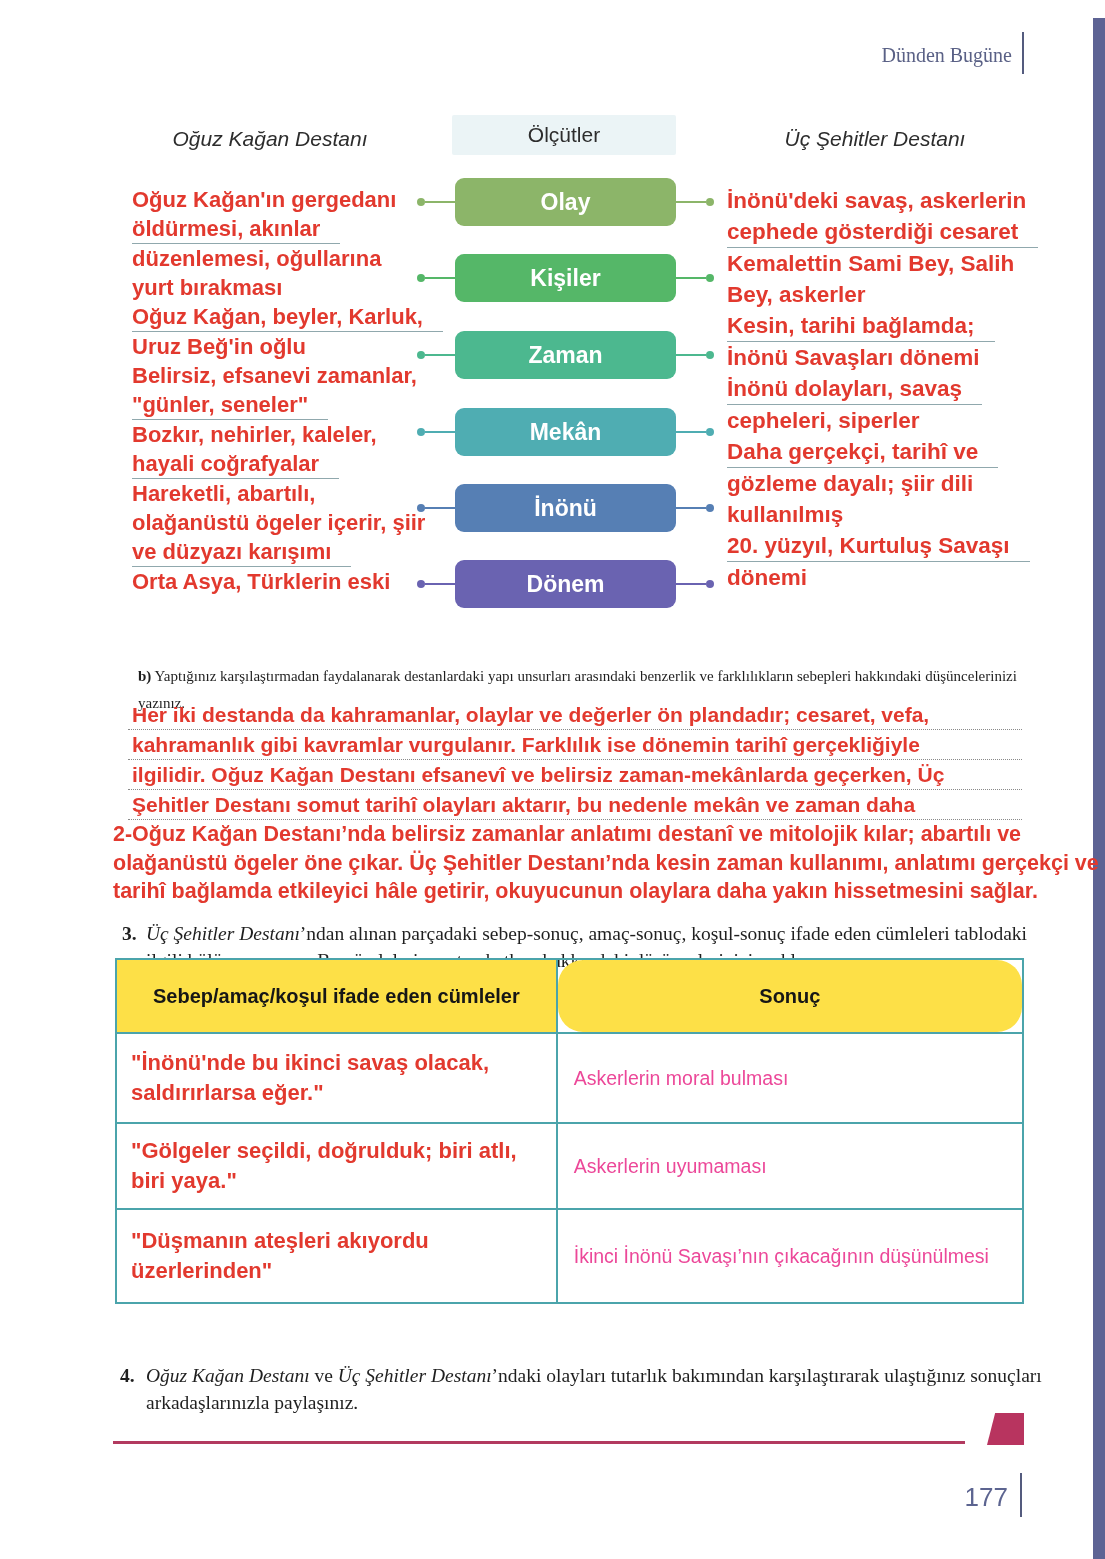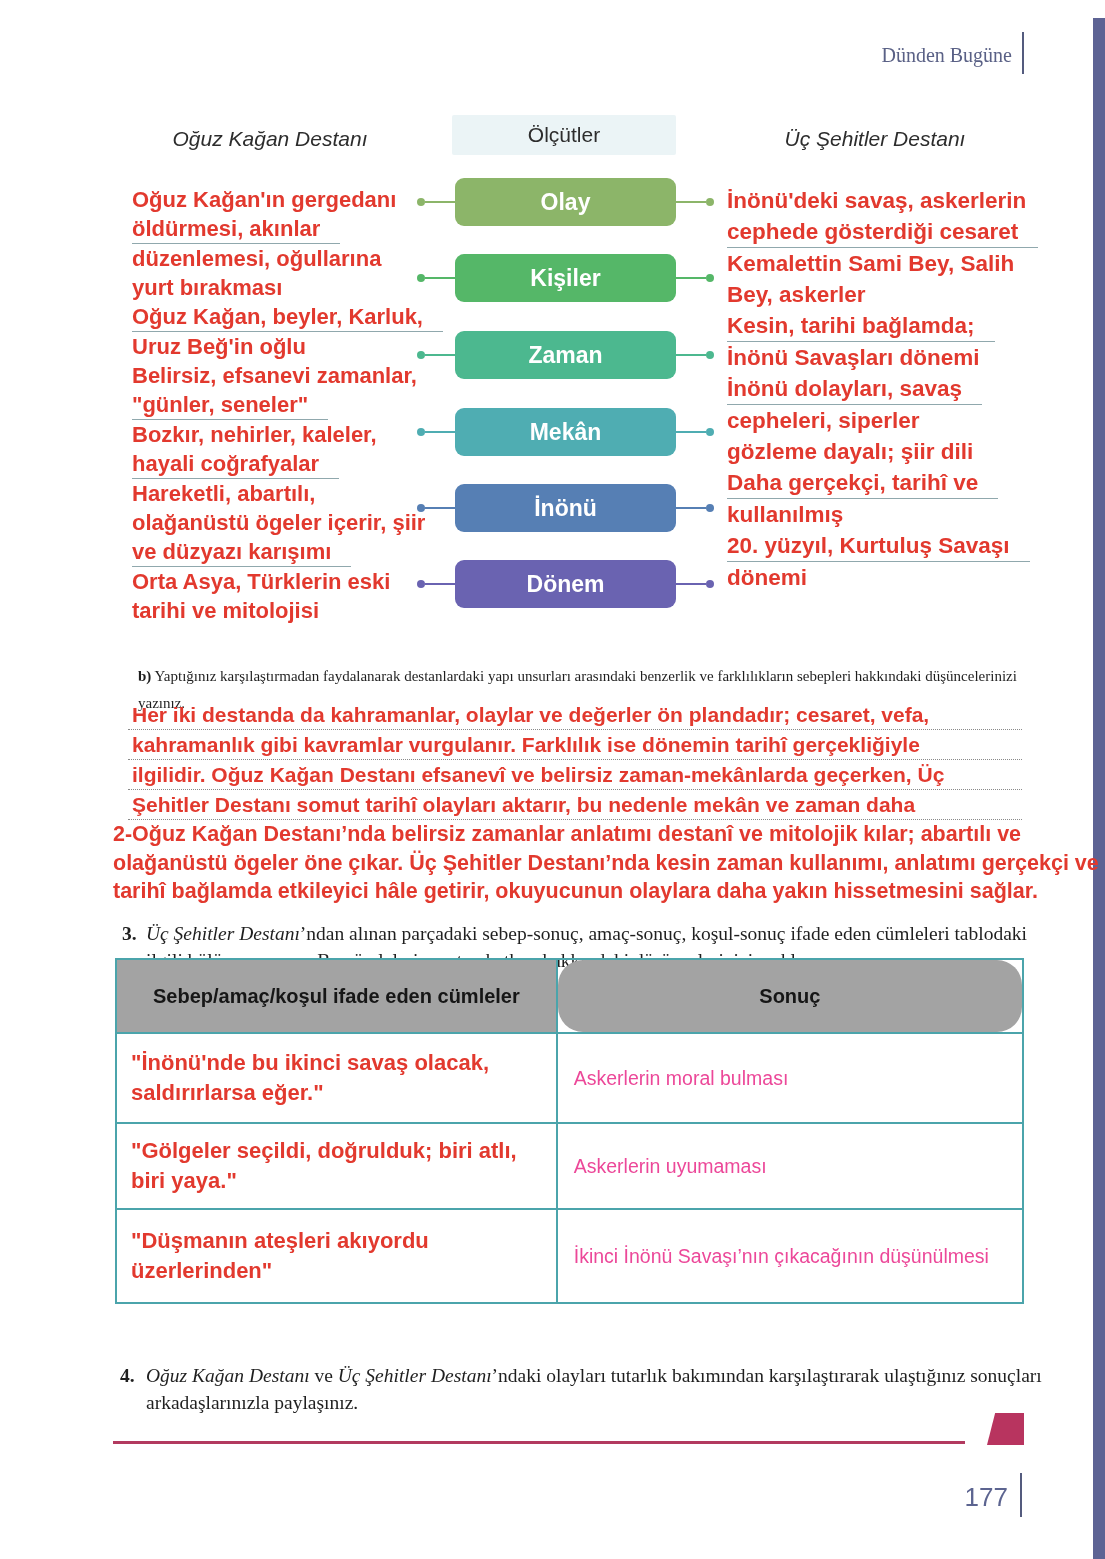--- a/index.html
+++ b/index.html
@@ -63,21 +63,21 @@
   .q-serif .qnum { position:absolute; left:0; top:0; font-weight:bold; }
   .q-serif i { font-style:italic; }
 
   
   .tbl { position:absolute; top:958px; left:115px; width:905px; border:2px solid #4ba4ab; }
   .trow { display:flex; border-top:2px solid #4ba4ab; }
   .trow:first-child { border-top:none; }
   .tcell { box-sizing:border-box; }
   .tcell.c1 { width:48.7%; border-right:2px solid #4ba4ab; }
   .tcell.c2 { width:51.3%;border-radius:25px; }
-  .thead .tcell { background:#a3a3a3; height:72px; display:flex; align-items:center; justify-content:center;
+  .thead .tcell { background:#fde047; height:72px; display:flex; align-items:center; justify-content:center;
     font-weight:bold; font-size:20px; color:#161616; }
   .tbody .tcell { display:flex; align-items:center; background:#fff; }
   .tbody .c1 { color:#e2392e; font-weight:bold; font-size:22px; line-height:30px; padding:10px 14px; }
   .tbody .c2 { font-size:19.5px; color:#ec4899; padding:10px 16px; }
   .trow.r1 .tcell { min-height:88px; }
   .trow.r2 .tcell { min-height:84px; }
   .trow.r3 .tcell { min-height:92px; }
 
   
   .footer-line { position:absolute; top:1441px; left:113px; width:852px; height:3px; background:#b23a5f; }
@@ -141,34 +141,33 @@
       <span class="ln rule">Oğuz Kağan, beyler, Karluk,</span>
       <span class="ln">Uruz Beğ'in oğlu</span>
       <span class="ln">Belirsiz, efsanevi zamanlar,</span>
       <span class="ln rule">"günler, seneler"</span>
       <span class="ln">Bozkır, nehirler, kaleler,</span>
       <span class="ln rule">hayali coğrafyalar</span>
       <span class="ln">Hareketli, abartılı,</span>
       <span class="ln">olağanüstü ögeler içerir, şiir</span>
       <span class="ln rule">ve düzyazı karışımı</span>
       <span class="ln">Orta Asya, Türklerin eski</span>
-      <span class="ln">tarihi ve mitolojisi</span>
     </div>
 
     <div class="red-col right">
       <span class="ln">İnönü'deki savaş, askerlerin</span>
       <span class="ln rule">cephede gösterdiği cesaret</span>
       <span class="ln">Kemalettin Sami Bey, Salih</span>
       <span class="ln">Bey, askerler</span>
       <span class="ln rule">Kesin, tarihi bağlamda;</span>
       <span class="ln">İnönü Savaşları dönemi</span>
       <span class="ln rule">İnönü dolayları, savaş</span>
       <span class="ln">cepheleri, siperler</span>
+      <span class="ln rule">Daha gerçekçi, tarihî ve</span>
       <span class="ln">gözleme dayalı; şiir dili</span>
-      <span class="ln rule">Daha gerçekçi, tarihî ve</span>
       <span class="ln">kullanılmış</span>
       <span class="ln rule">20. yüzyıl, Kurtuluş Savaşı</span>
       <span class="ln">dönemi</span>
     </div>
   </div>
 
   <p class="q-b"><b>b)</b><span> Yaptığınız karşılaştırmadan faydalanarak destanlardaki yapı unsurları arasındaki benzerlik ve farklılıkların sebepleri hakkındaki düşüncelerinizi yazınız.</span></p>
 
   <div class="answer-lines">
     <span class="aln">Her iki destanda da kahramanlar, olaylar ve değerler ön plandadır; cesaret, vefa,</span>

